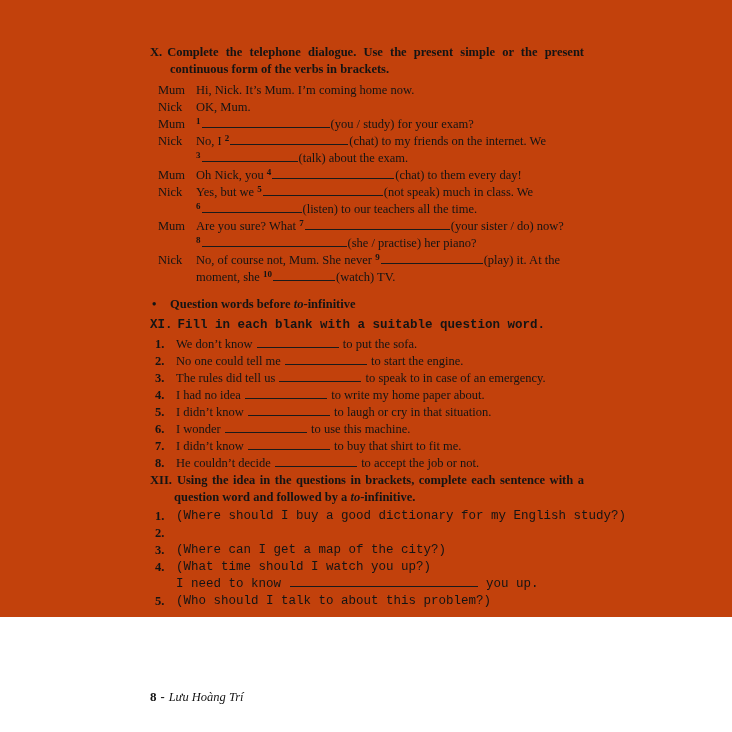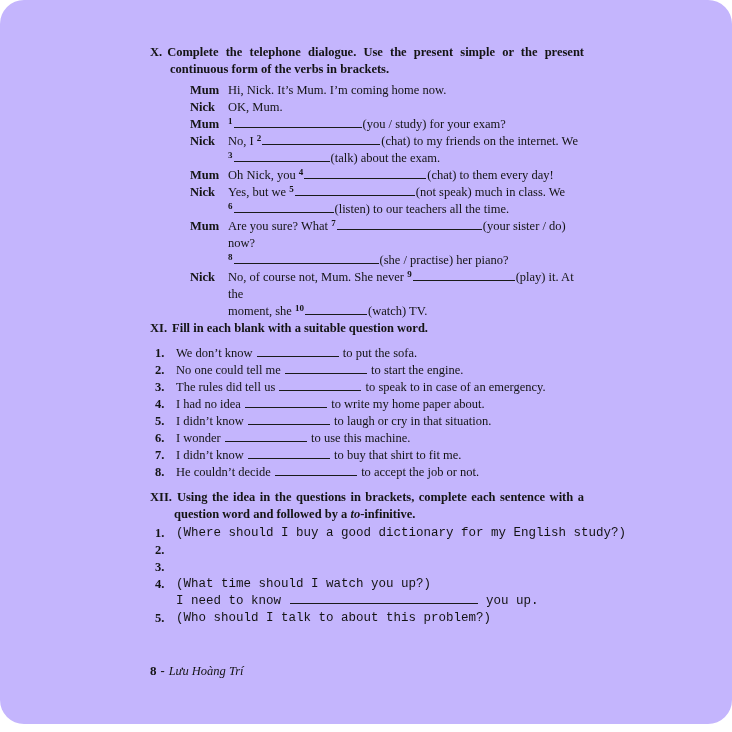--- a/index.html
+++ b/index.html
@@ -1,44 +1,44 @@
 <!DOCTYPE html>
 <html><head>
 <meta charset="utf-8">
 <style>
   * { margin:0; padding:0; box-sizing:border-box; }
   html,body { width:732px; height:732px; background:#ffffff; overflow:hidden; }
   body { font-family:"Liberation Serif","DejaVu Serif",serif; font-size:12.5px; line-height:17px; color:#141414; }
-  .page { position:relative; width:732px; height:724px; background:#c4b5fd;border-radius:24px; }
+  .page { position:relative; width:732px; height:617px; background:#c2410c; }
   .content { position:absolute; left:150px; top:44px; width:434px; }
 
   .ex-heading { font-weight:bold; padding-left:20px; text-indent:-20px; text-align:justify; }
-  .ex-heading.xii { padding-left:24px; text-indent:-24px; margin:8px 0 2px 0; }
-  .ex-heading.xi { margin-bottom:8px; }
+  .ex-heading.xii { padding-left:24px; text-indent:-24px; margin:0 0 2px 0; }
+  .ex-heading.xi { margin-bottom:2px;font-family:Liberation Mono, monospace; }
   .hnum { margin-right:5px; }
   .ital { font-style:italic; }
 
   .dialogue { margin:4px 0 0 8px; }
   .dlg-row { display:flex; }
-  .speaker { flex:0 0 38px; width:38px; font-weight:bold;margin-left:32px; }
+  .speaker { flex:0 0 38px; width:38px; font-weight:normal; }
   .dlg-text { flex:1; }
 
   .sup { font-weight:bold; font-size:9px; position:relative; top:-4px; line-height:0; }
   .blank { display:inline-block; height:11px; border-bottom:1px solid #1a1a1a; margin:0 1px; }
 
   .bullet-heading { font-weight:bold; margin:10px 0 4px 2px; }
   .bullet { display:inline-block; width:18px; }
 
   .list { margin-left:5px; }
   .li-row { display:flex; }
   .li-num { flex:0 0 21px; width:21px; font-weight:bold; }
   .li-text { flex:1; white-space:nowrap; }
   .q-line, .a-line { white-space:nowrap;font-family:Liberation Mono, monospace; }
 
-  .footer { position:absolute; left:150px; top:662px; }
+  .footer { position:absolute; left:150px; top:688px; }
   .pnum { font-weight:bold; font-size:13px; }
   .sep { font-weight:bold; margin:0 4px; }
   .author { font-style:italic; }
 </style>
 </head>
 <body>
 
 <div class="page">
   <div class="content">
 
@@ -74,20 +74,23 @@
         <div class="dlg-row">
           <div class="speaker">Mum</div>
           <div class="dlg-text">Are you sure? What <span class="sup">7</span><span class="blank" style="width: 145px;"></span>(your sister / do) now?<br><span class="sup">8</span><span class="blank" style="width: 145px;"></span>(she / practise) her piano?</div>
         </div>
         <div class="dlg-row">
           <div class="speaker">Nick</div>
           <div class="dlg-text">No, of course not, Mum. She never <span class="sup">9</span><span class="blank" style="width: 102px;"></span>(play) it. At the<br>moment, she <span class="sup">10</span><span class="blank" style="width: 62px;"></span>(watch) TV.</div>
         </div>
       </div>
 
+    <div class="bullet-heading">
+      <span class="bullet">•</span><span><span>Question words before </span><span class="ital">to</span><span>-infinitive</span></span>
+    </div>
 
     <div class="ex-heading xi">
       <span class="hnum">XI.</span><span>Fill in each blank with a suitable question word.</span>
     </div>
 
     <div class="list">
         <div class="li-row">
           <div class="li-num">1.</div>
           <div class="li-text">We don’t know <span class="blank" style="width: 82px;"></span> to put the sofa.</div>
         </div>
@@ -133,20 +136,21 @@
           </div>
         </div>
         <div class="li-row">
           <div class="li-num">2.</div>
           <div class="li-text">
           </div>
         </div>
         <div class="li-row">
           <div class="li-num">3.</div>
           <div class="li-text">
+            <div class="q-line">(Where can I get a map of the city?)</div>
           </div>
         </div>
         <div class="li-row">
           <div class="li-num">4.</div>
           <div class="li-text">
             <div class="q-line">(What time should I watch you up?)</div>
             <div class="a-line">I need to know <span class="blank" style="width: 188px;"></span> you up.</div>
           </div>
         </div>
         <div class="li-row">

